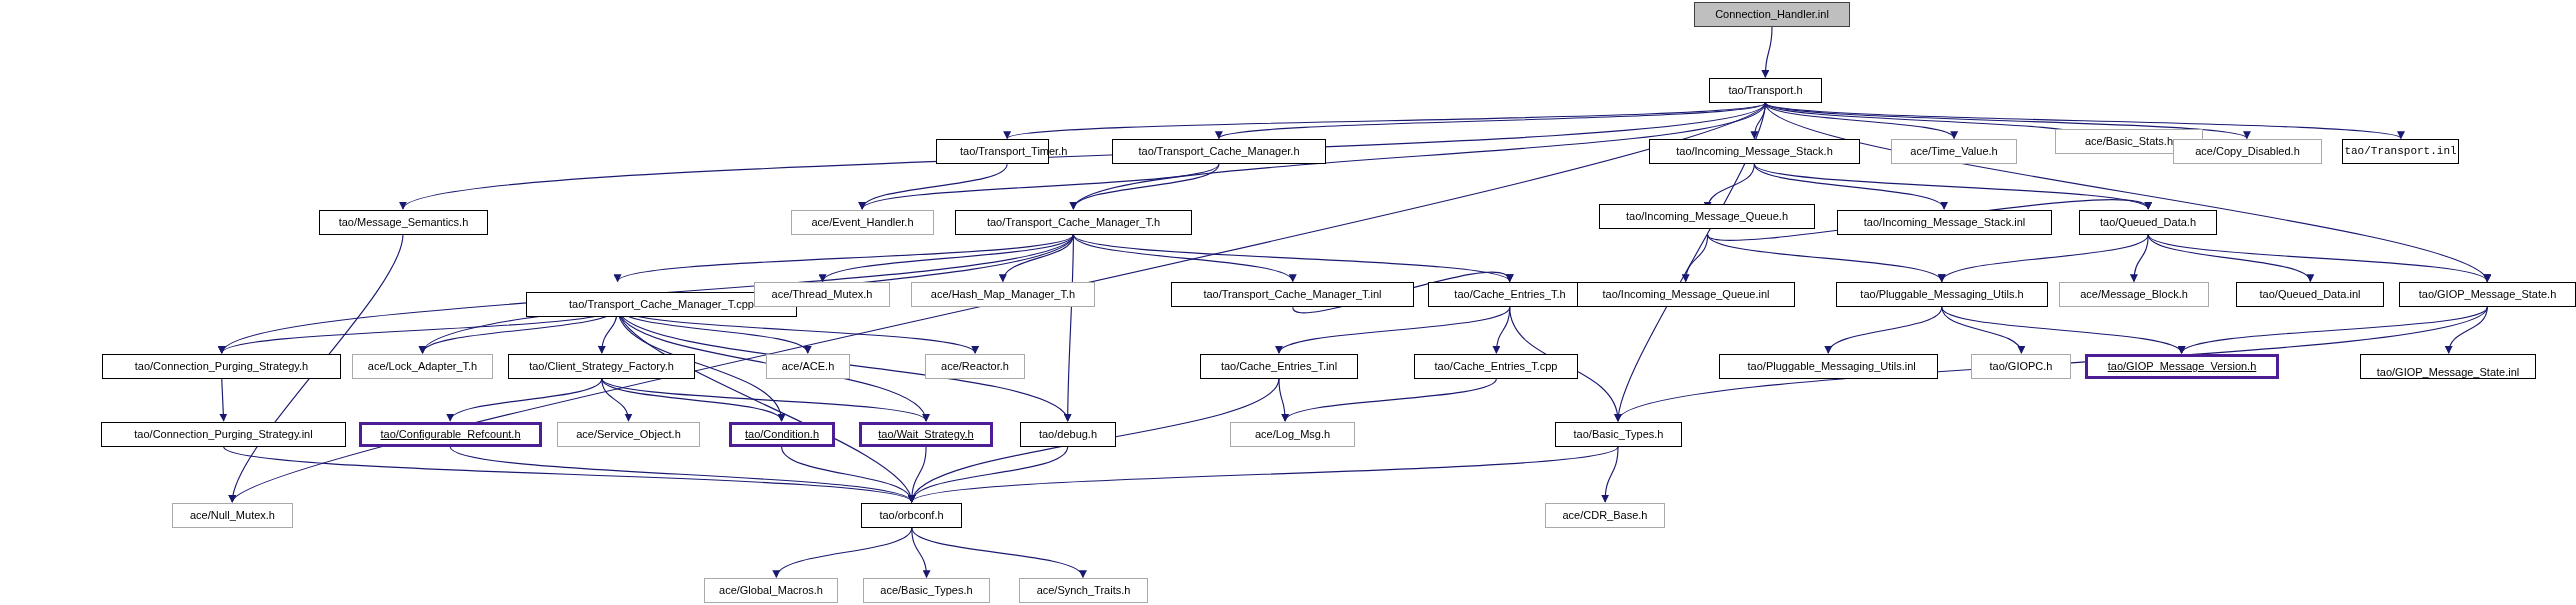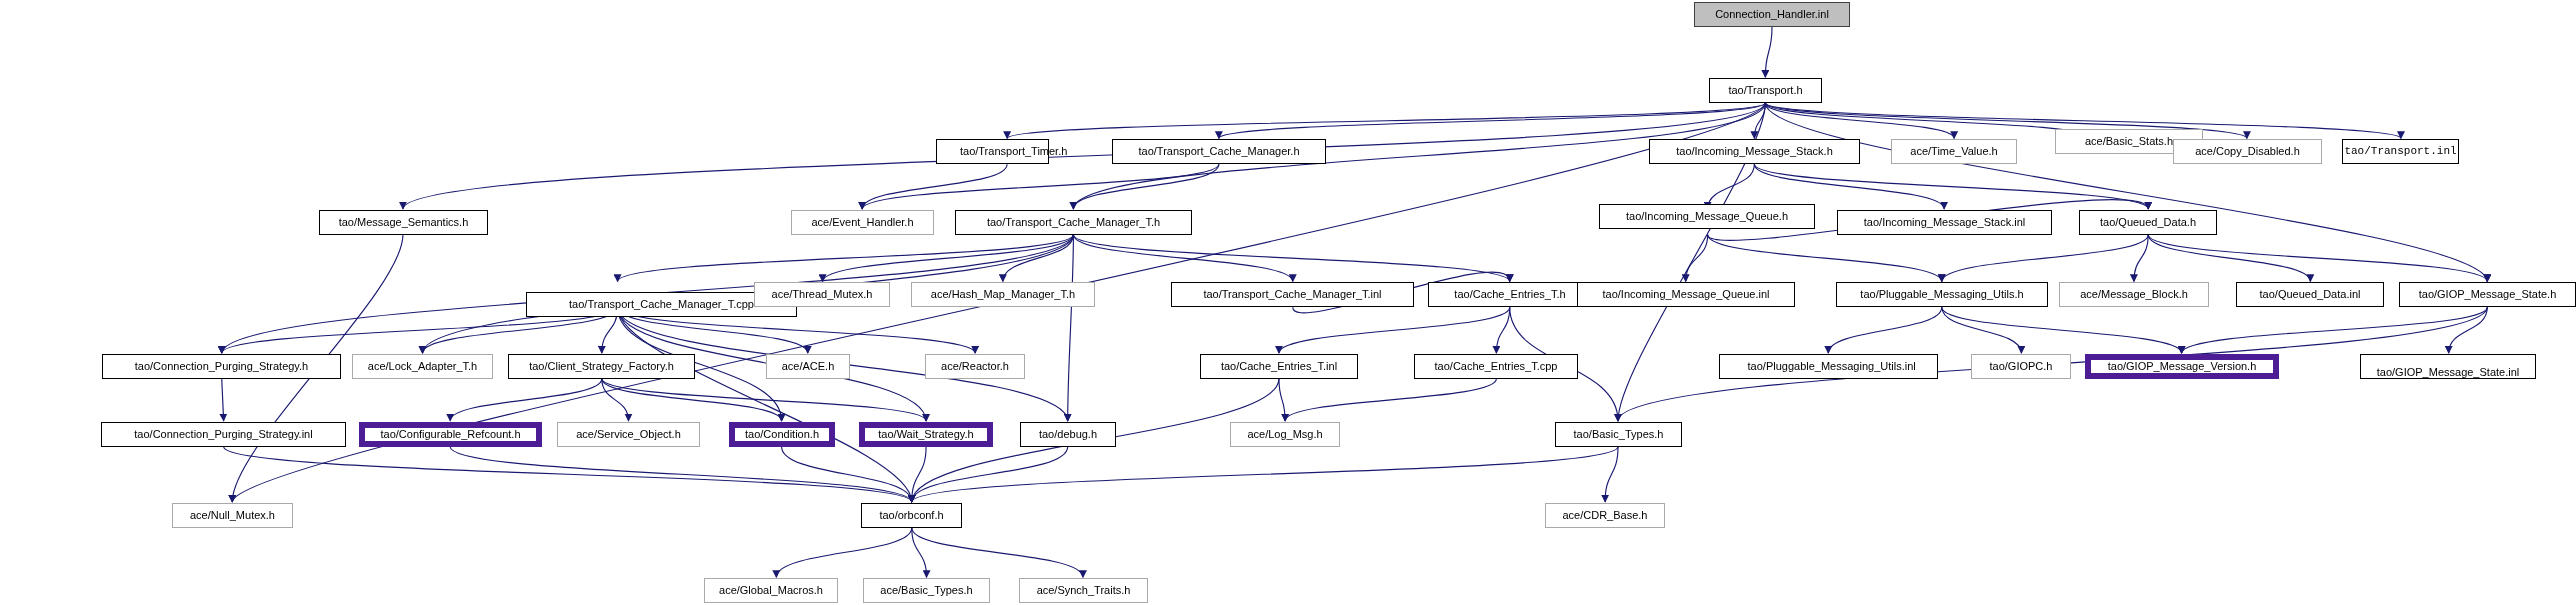--- a/index.html
+++ b/index.html
@@ -40,21 +40,22 @@
     padding: 0 5.7px;
   }
   .node.k-root {
     background: #bfbfbf;
     border: 1px solid #404040;
   }
   .node.k-bold {
     border: 1px solid #000000;
   }
   .node.k-red {
-    border: 6px solid #4c1d95;
+    border: 3px solid #4c1d95;
+    text-decoration: underline;
   }
   .node.k-grey {
     border: 1px solid #a9a9a9;
   }
 </style>
 </head>
 <body>
 
 <div id="graph">
   <svg id="edge-layer" viewBox="0 0 2701 635" preserveAspectRatio="none">
@@ -258,21 +259,21 @@
       </div>
       <div class="node k-red" style="left: 729px; top: 422px; width: 106px;">
         <span>tao/Condition.h</span>
       </div>
       <div class="node k-red" style="left: 859px; top: 422px; width: 134px;">
         <span>tao/Wait_Strategy.h</span>
       </div>
       <div class="node k-bold" style="left: 1020px; top: 422px; width: 96px;">
         <span>tao/debug.h</span>
       </div>
-      <div class="node k-grey" style="left: 1230px; top: 422px; width: 110px;">
+      <div class="node k-grey" style="left: 1230px; top: 422px; width: 125px;">
         <span>ace/Log_Msg.h</span>
       </div>
       <div class="node k-bold" style="left: 1555px; top: 422px; width: 127px;">
         <span>tao/Basic_Types.h</span>
       </div>
       <div class="node k-grey" style="left: 172px; top: 503px; width: 121px;">
         <span>ace/Null_Mutex.h</span>
       </div>
       <div class="node k-bold" style="left: 861px; top: 503px; width: 101px;">
         <span>tao/orbconf.h</span>

